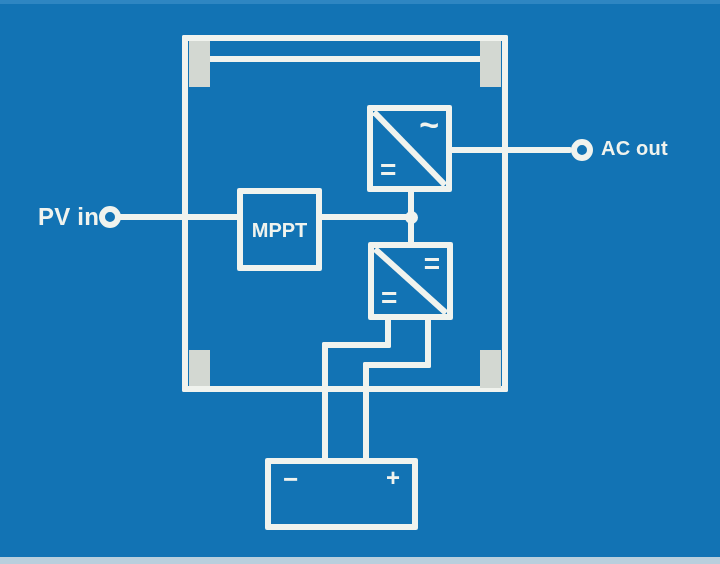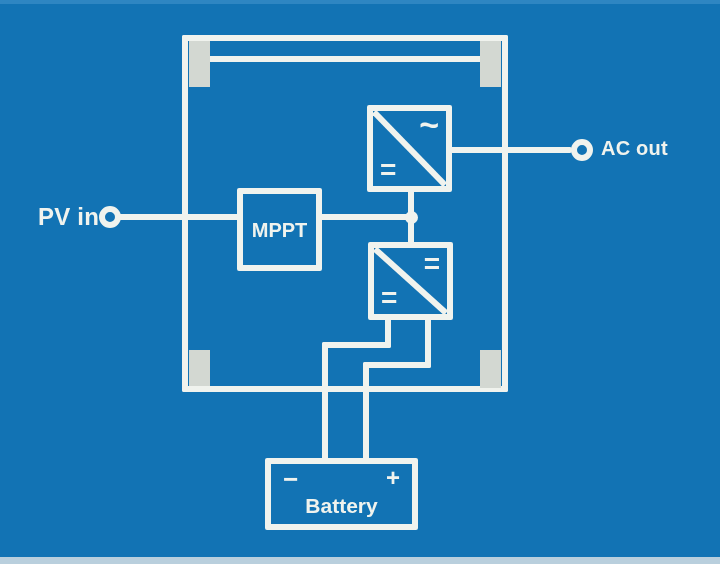--- a/index.html
+++ b/index.html
@@ -93,16 +93,15 @@
   <div class="wire" style="left:385px;top:318px;width:6px;height:30px;"></div>
   <div class="wire" style="left:322px;top:342px;width:69px;height:6px;"></div>
   <div class="wire" style="left:322px;top:342px;width:6px;height:118px;"></div>
   <div class="wire" style="left:425px;top:318px;width:6px;height:50px;"></div>
   <div class="wire" style="left:363px;top:362px;width:68px;height:6px;"></div>
   <div class="wire" style="left:363px;top:362px;width:6px;height:98px;"></div>
 
   <div class="blockbox" style="left:265px;top:458px;width:141px;height:60px;">
     <span class="sym" style="left:12px;top:2px;font-size:26px;">−</span>
     <span class="sym" style="right:12px;top:2px;font-size:24px;">+</span>
-    <div class="blk-label" style="top:30px;font-size:21px;">Battery</div>
   </div>
 
 </div>
 
 </body></html>

